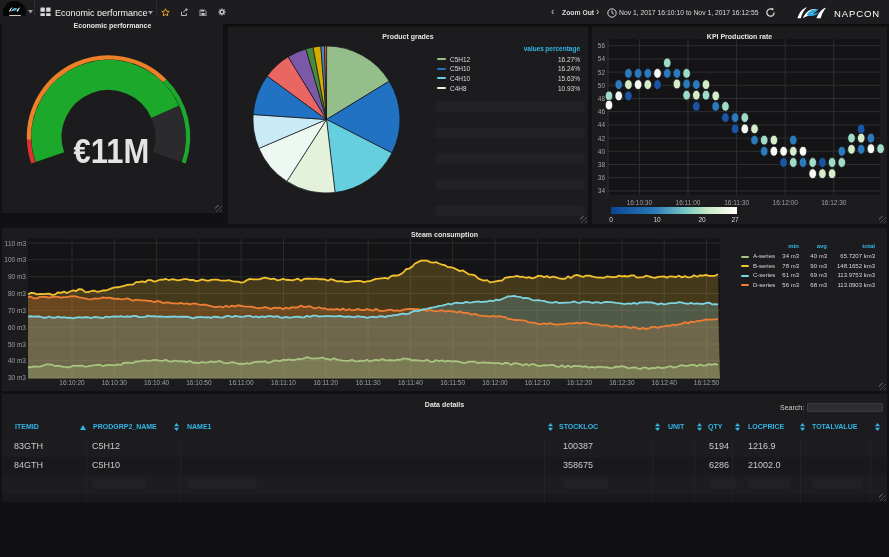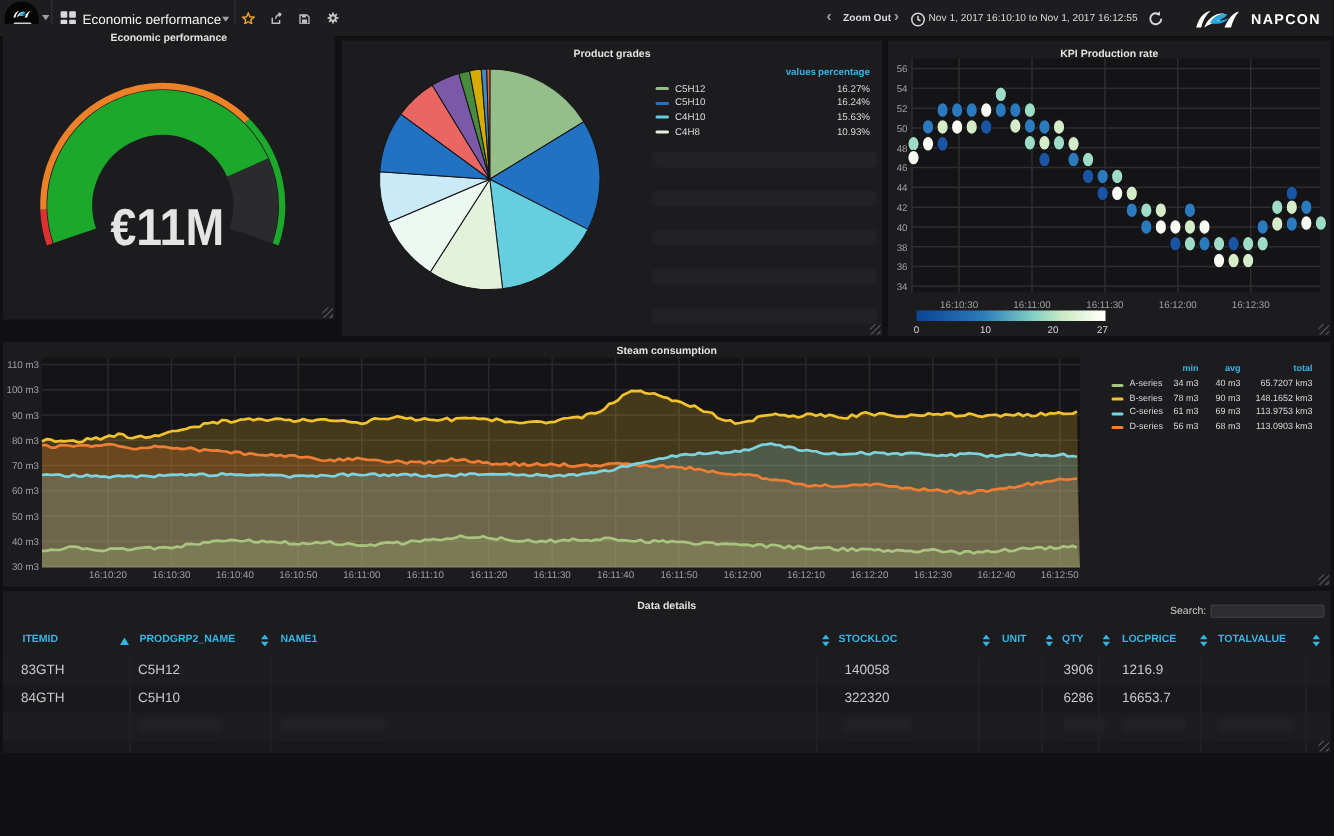--- a/index.html
+++ b/index.html
@@ -82,21 +82,21 @@
       </svg>
     </div>
  <div style="position:absolute;left:795px;top:5px">
       <svg width="33" height="16" viewBox="0 0 68 32">
         <path d="M5 27 C9 13 16 6 25 4 C18 10 14 18 12 27 Z" fill="#FFFFFF"></path>
         <path d="M16 27 C22 12 34 6 44 8 L36 19 C30 20 22 23 16 27 Z" fill="#FFFFFF"></path>
         <path d="M24 20 C30 10 40 7 48 9 C44 14 38 17 32 18 C38 18 44 17 50 14 C44 22 32 24 24 20 Z" fill="#2AA9E0"></path>
         <path d="M44 27 C50 12 58 6 64 5 C58 12 55 19 53 27 Z" fill="#FFFFFF"></path>
       </svg>
     </div>
- <div style="position:absolute;left:834px;top:8px;color:#FFFFFF;font-size:9.5px;font-weight:bold;letter-spacing:0.9px">NAPCON</div>
+ <div style="position:absolute;left:834px;top:8px;color:#FFFFFF;font-size:9.5px;font-weight:normal;letter-spacing:0.9px">NAPCON</div>
 </div>
 <div class="panel" style="left:2px;top:16px;width:221px;height:197px">
   <div class="ptitle">Economic performance</div>
   <svg width="221" height="197" style="position:absolute;left:0;top:0">
       <path d="M 47.88 141.19 A 62 62 0 0 1 163.14 95.78" fill="none" stroke="#1CA82B" stroke-width="30"></path>
       <path d="M 163.14 95.78 A 62 62 0 0 1 165.12 141.19" fill="none" stroke="#2b2b2e" stroke-width="30"></path>
       <path d="M 31.24 146.92 A 79.6 79.6 0 0 1 26.95 123.78" fill="none" stroke="#E02F2F" stroke-width="4.2"></path>
       <path d="M 26.95 123.78 A 79.6 79.6 0 0 1 162.79 64.71" fill="none" stroke="#ED8128" stroke-width="4.2"></path>
       <path d="M 162.79 64.71 A 79.6 79.6 0 0 1 181.76 146.92" fill="none" stroke="#1CA82B" stroke-width="4.2"></path>
       <text x="0" y="0" transform="translate(109.5,147) scale(1,1.12)" text-anchor="middle" font-size="31" font-weight="bold" fill="#E4E4E4">€11M</text>
@@ -418,27 +418,27 @@
     <div style="position:absolute;left:84px;top:44px;width:1px;height:64px;background:#232327"></div>
     <div style="position:absolute;left:178px;top:44px;width:1px;height:64px;background:#232327"></div>
     <div style="position:absolute;left:542px;top:44px;width:1px;height:64px;background:#232327"></div>
     <div style="position:absolute;left:650px;top:44px;width:1px;height:64px;background:#232327"></div>
     <div style="position:absolute;left:692px;top:44px;width:1px;height:64px;background:#232327"></div>
     <div style="position:absolute;left:730px;top:44px;width:1px;height:64px;background:#232327"></div>
     <div style="position:absolute;left:798px;top:44px;width:1px;height:64px;background:#232327"></div>
     <div style="position:absolute;left:868px;top:44px;width:1px;height:64px;background:#232327"></div>
     <div style="position:absolute;left:12px;top:47px;color:#C9C9CB;font-size:9px">83GTH</div>
     <div style="position:absolute;left:90px;top:47px;color:#C9C9CB;font-size:9px">C5H12</div>
-    <div style="position:absolute;left:561px;top:47px;color:#C9C9CB;font-size:9px">140058</div>
-    <div style="position:absolute;left:707px;top:47px;color:#C9C9CB;font-size:9px">3906</div>
+    <div style="position:absolute;left:561px;top:47px;color:#C9C9CB;font-size:9px">100387</div>
+    <div style="position:absolute;left:707px;top:47px;color:#C9C9CB;font-size:9px">5194</div>
     <div style="position:absolute;left:746px;top:47px;color:#C9C9CB;font-size:9px">1216.9</div>
     <div style="position:absolute;left:12px;top:65.5px;color:#C9C9CB;font-size:9px">84GTH</div>
     <div style="position:absolute;left:90px;top:65.5px;color:#C9C9CB;font-size:9px">C5H10</div>
-    <div style="position:absolute;left:561px;top:65.5px;color:#C9C9CB;font-size:9px">322320</div>
+    <div style="position:absolute;left:561px;top:65.5px;color:#C9C9CB;font-size:9px">358675</div>
     <div style="position:absolute;left:707px;top:65.5px;color:#C9C9CB;font-size:9px">6286</div>
-    <div style="position:absolute;left:746px;top:65.5px;color:#C9C9CB;font-size:9px">16653.7</div>
+    <div style="position:absolute;left:746px;top:65.5px;color:#C9C9CB;font-size:9px">21002.0</div>
     <div style="position:absolute;left:90px;top:85px;width:55px;height:9px;background:#222226;filter:blur(1.5px)"></div>
     <div style="position:absolute;left:185px;top:85px;width:70px;height:9px;background:#222226;filter:blur(1.5px)"></div>
     <div style="position:absolute;left:561px;top:85px;width:45px;height:9px;background:#222226;filter:blur(1.5px)"></div>
     <div style="position:absolute;left:707px;top:85px;width:28px;height:9px;background:#222226;filter:blur(1.5px)"></div>
     <div style="position:absolute;left:746px;top:85px;width:42px;height:9px;background:#222226;filter:blur(1.5px)"></div>
     <div style="position:absolute;left:810px;top:85px;width:50px;height:9px;background:#222226;filter:blur(1.5px)"></div>
     <div style="position:absolute;right:1px;bottom:1px;width:7px;height:7px;background:repeating-linear-gradient(135deg,transparent 0 2px,#4a4a4d 2px 3px)"></div>
 </div>
 </body></html>

